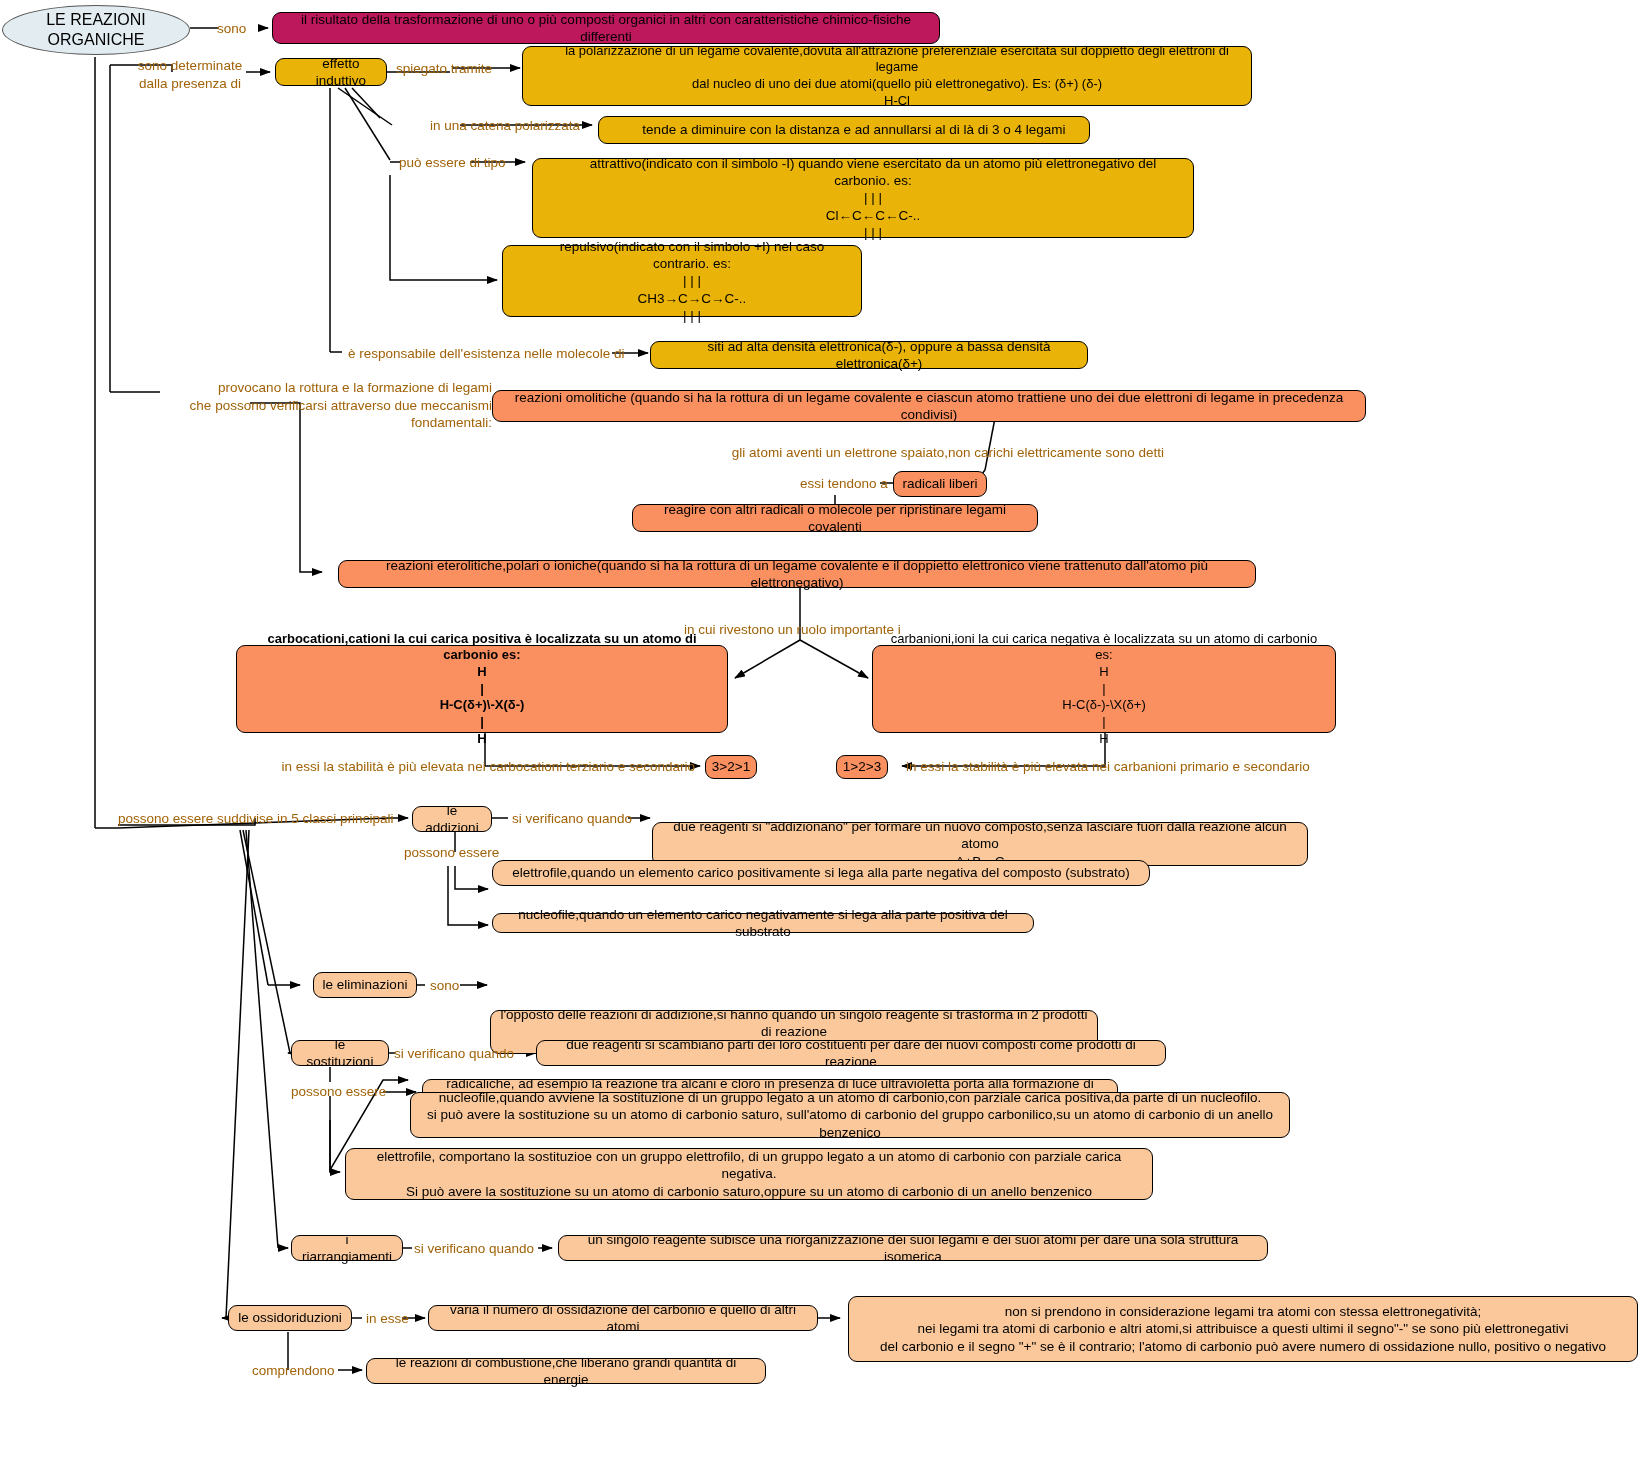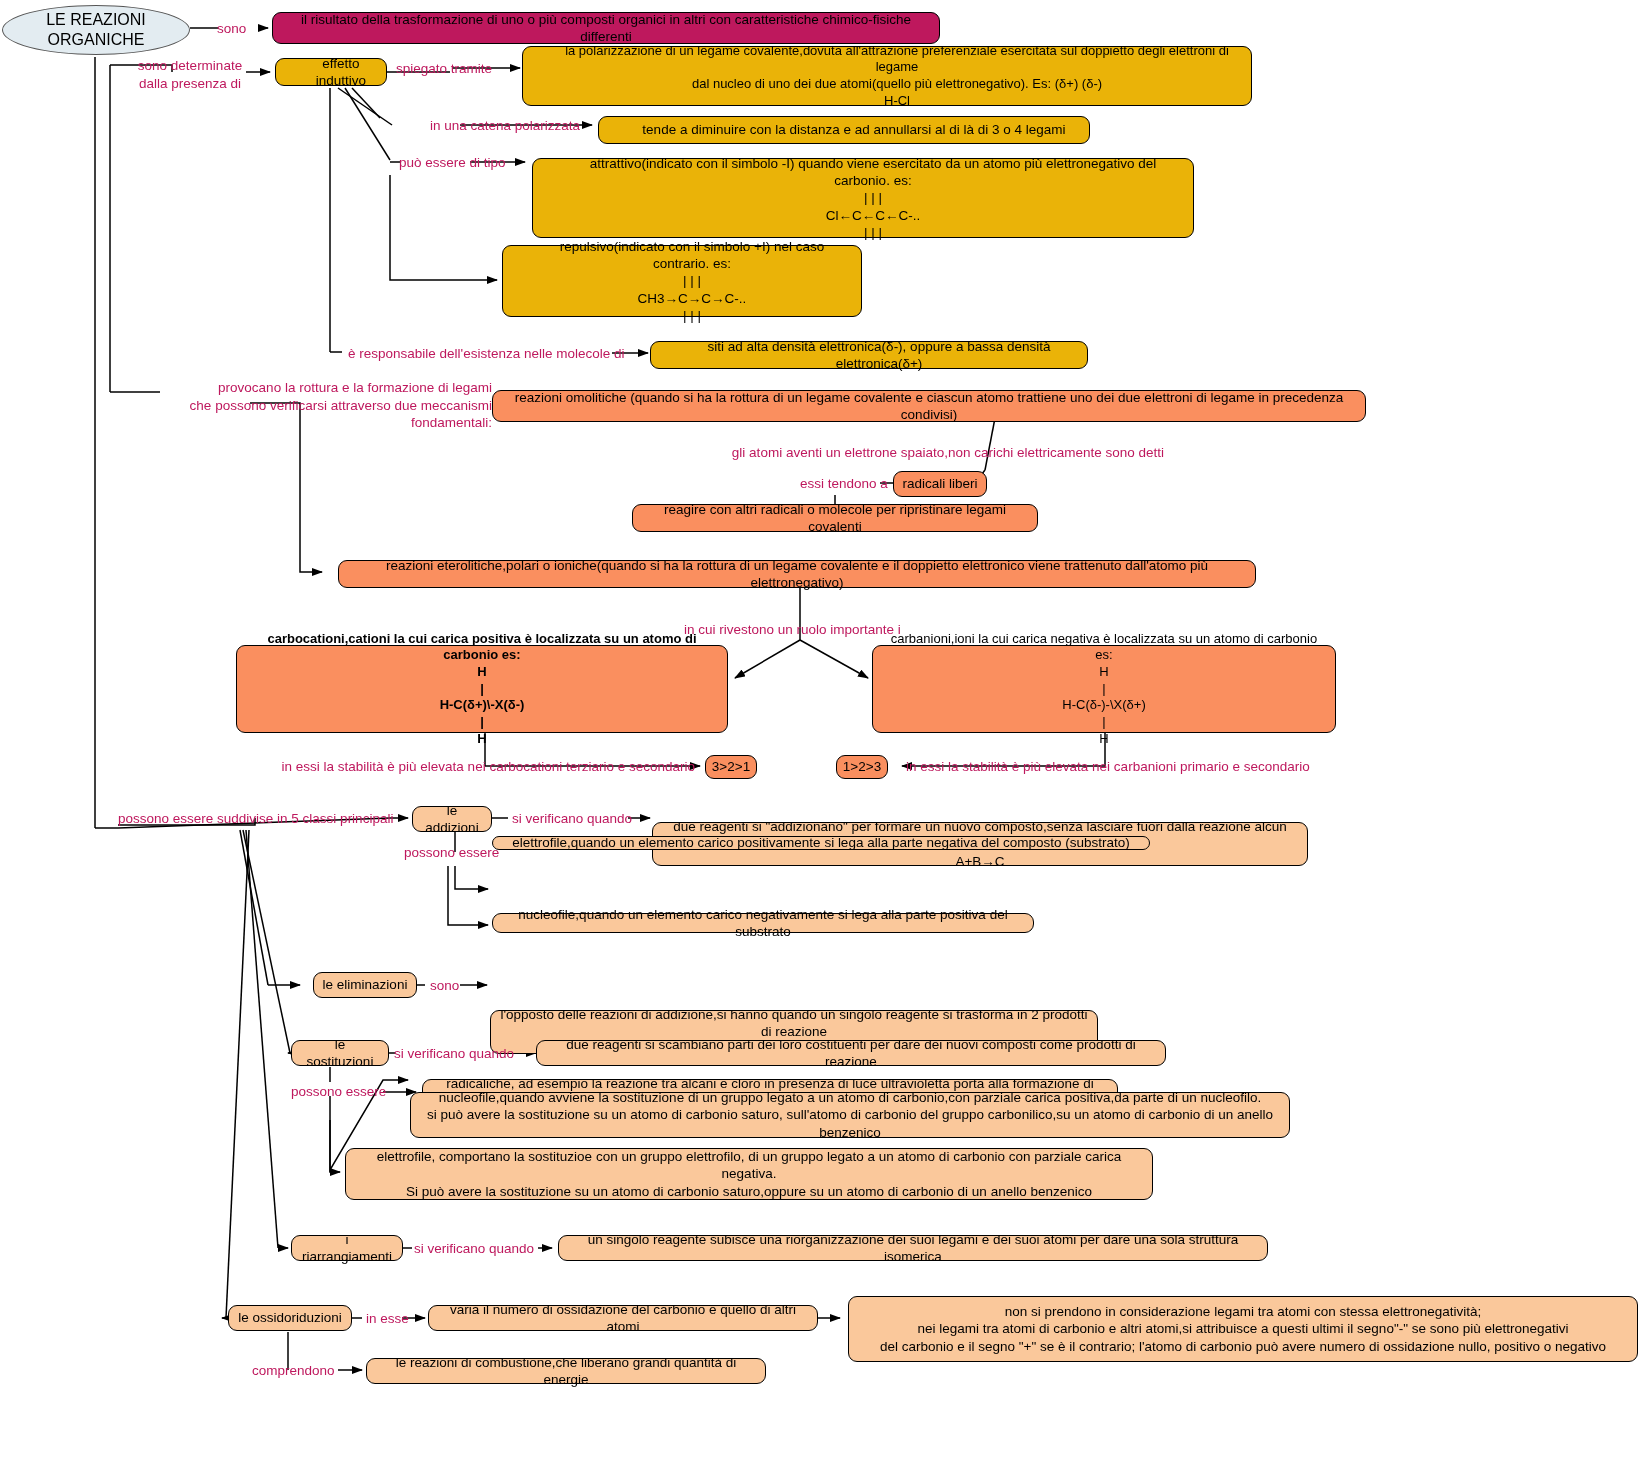--- a/index.html
+++ b/index.html
@@ -46,21 +46,21 @@
   .n-root {
     background: #e3ecf1;
     border: 1.4px solid #555555;
     border-radius: 50%;
     font-size: 16px;
   }
   .lbl {
     position: absolute;
     font-size: 13.5px;
     line-height: 1.3;
-    color: #be185d;
+    color: #a16207;
     white-space: pre-line;
     background: transparent;
   }
   .lbl.ctr { text-align: center; }
   .lbl.rgt { text-align: right; }
 </style>
 </head>
 <body>
 
 <div id="canvas">
@@ -277,21 +277,21 @@
 
   <div class="lbl" style="left:512px; top:810px;">si verificano quando</div>
 
   <div class="node n-peach" style="left:652px; top:822px; width:656px; height:44px;">
     <span>due reagenti si "addizionano" per formare un nuovo composto,senza lasciare fuori dalla reazione alcun atomo
 A+B→C</span>
   </div>
 
   <div class="lbl" style="left:404px; top:844px;">possono essere</div>
 
-  <div class="node n-peach" style="left:492px; top:836px; width:658px; height:14px;">
+  <div class="node n-peach" style="left:492px; top:860px; width:658px; height:26px;border-radius:11px;">
     <span>elettrofile,quando un elemento carico positivamente si lega alla parte negativa del composto (substrato)</span>
   </div>
 
   <div class="node n-peach" style="left:492px; top:913px; width:542px; height:20px;">
     <span>nucleofile,quando un elemento carico negativamente si lega alla parte positiva del substrato</span>
   </div>
 
   <div class="node n-peach" style="left:313px; top:972px; width:104px; height:26px;">
     <span>le eliminazioni</span>
   </div>

